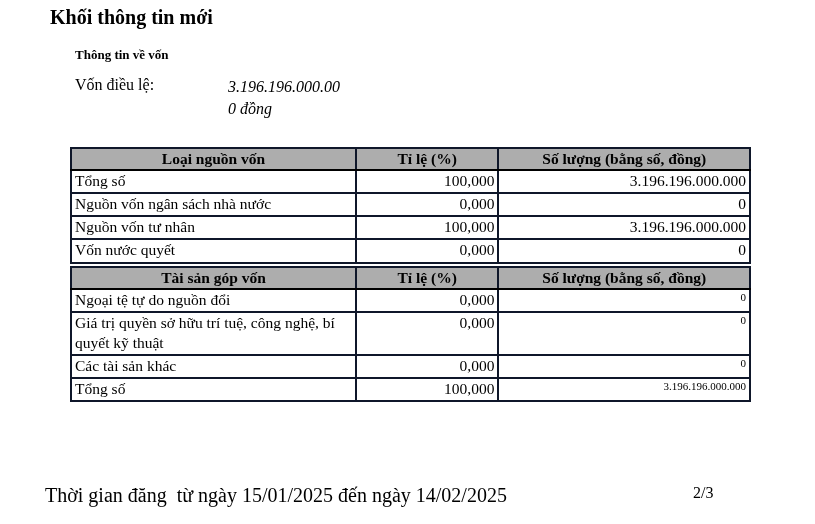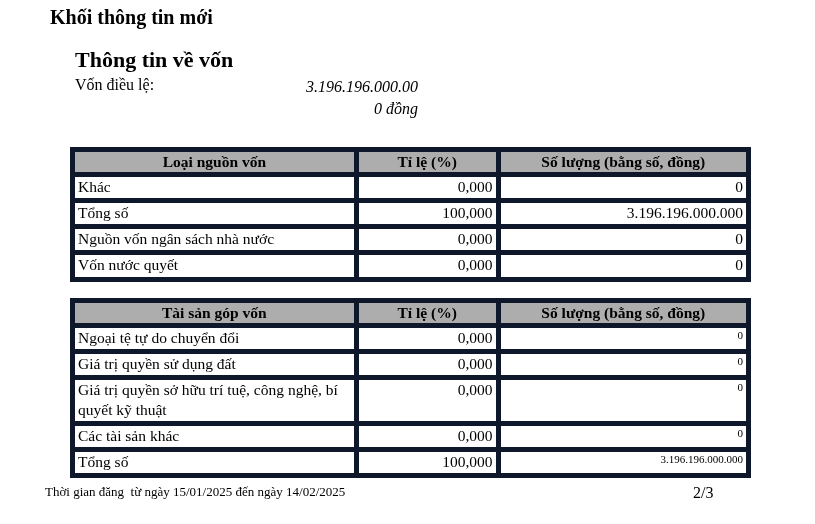--- a/index.html
+++ b/index.html
@@ -14,53 +14,52 @@
   .doc-title {
     position: absolute;
     left: 40px; top: 6px;
     font-size: 20px;
     font-weight: bold;
     margin-left: 10px;
   }
   .section-title {
     position: absolute;
     left: 75px; top: 47px;
-    font-size: 22px;
+    font-size: 13px;
     font-weight: bold;
   }
   .charter-row {
     position: absolute;
     left: 75px; top: 76px;
     font-size: 16px;
   }
   .charter-label { display: inline-block; }
   .charter-value {
     position: absolute;
     left: 153px; top: 0;
     width: 190px;
     font-style: italic;
     line-height: 1.35;
     white-space: nowrap;
-    text-align: right;
   }
   .tables-wrap {
     position: absolute;
     left: 70px; top: 147px;
     width: 681px;
   }
   table {
     border-collapse: collapse;
     table-layout: fixed;
     width: 681px;
     border: 2px solid #000000;
     font-size: 15.5px;
   }
-  table + table { margin-top: 16px; padding-left: 6px; }
+  table + table { margin-top: 2px; padding-left: 6px; }
   th, td {
-    border: 5px solid #0f172a;
+    border: 2px solid #0f172a;
     overflow: hidden;
   }
   th {
     background: #adadad;
     font-weight: bold;
     text-align: center;
     height: 21px;
     padding: 1px 3px;
     border-bottom: 2px solid #000000;
   }
@@ -77,21 +76,21 @@
   td.c1 { text-align: right; }
   td.c2 { text-align: right; }
   td.small {
     font-size: 11px;
     line-height: 1.2;
     padding-top: 1px;
   }
   .footer-period {
     position: absolute;
     left: 45px; top: 484px;
-    font-size: 13px;
+    font-size: 20px;
     white-space: pre;
   }
   .footer-page {
     position: absolute;
     left: 693px; top: 484px;
     font-size: 16px;
   }
 </style>
 </head>
 <body>
@@ -112,57 +111,52 @@
   <table>
     <thead>
         <tr>
           <th>Loại nguồn vốn</th>
           <th>Tỉ lệ (%)</th>
           <th>Số lượng (bằng số, đồng)</th>
         </tr>
       </thead>
     <tbody>
         <tr>
-          <td class="c0">Khác</td>
-          <td class="c1">0,000</td>
-          <td class="c2">0</td>
-        </tr>
-        <tr>
           <td class="c0">Tổng số</td>
           <td class="c1">100,000</td>
           <td class="c2">3.196.196.000.000</td>
         </tr>
         <tr>
           <td class="c0">Nguồn vốn ngân sách nhà nước</td>
           <td class="c1">0,000</td>
           <td class="c2">0</td>
+        </tr>
+        <tr>
+          <td class="c0">Nguồn vốn tư nhân</td>
+          <td class="c1">100,000</td>
+          <td class="c2">3.196.196.000.000</td>
         </tr>
         <tr>
           <td class="c0">Vốn nước quyết</td>
           <td class="c1">0,000</td>
           <td class="c2">0</td>
         </tr>
       </tbody>
   </table>
   <table>
     <thead>
         <tr>
           <th>Tài sản góp vốn</th>
           <th>Tỉ lệ (%)</th>
           <th>Số lượng (bằng số, đồng)</th>
         </tr>
       </thead>
     <tbody>
         <tr>
-          <td class="c0">Ngoại tệ tự do chuyển đổi</td>
-          <td class="c1">0,000</td>
-          <td class="c2 small">0</td>
-        </tr>
-        <tr>
-          <td class="c0">Giá trị quyền sử dụng đất</td>
+          <td class="c0">Ngoại tệ tự do nguồn đổi</td>
           <td class="c1">0,000</td>
           <td class="c2 small">0</td>
         </tr>
         <tr>
           <td class="c0">Giá trị quyền sở hữu trí tuệ, công nghệ, bí quyết kỹ thuật</td>
           <td class="c1">0,000</td>
           <td class="c2 small">0</td>
         </tr>
         <tr>
           <td class="c0">Các tài sản khác</td>

